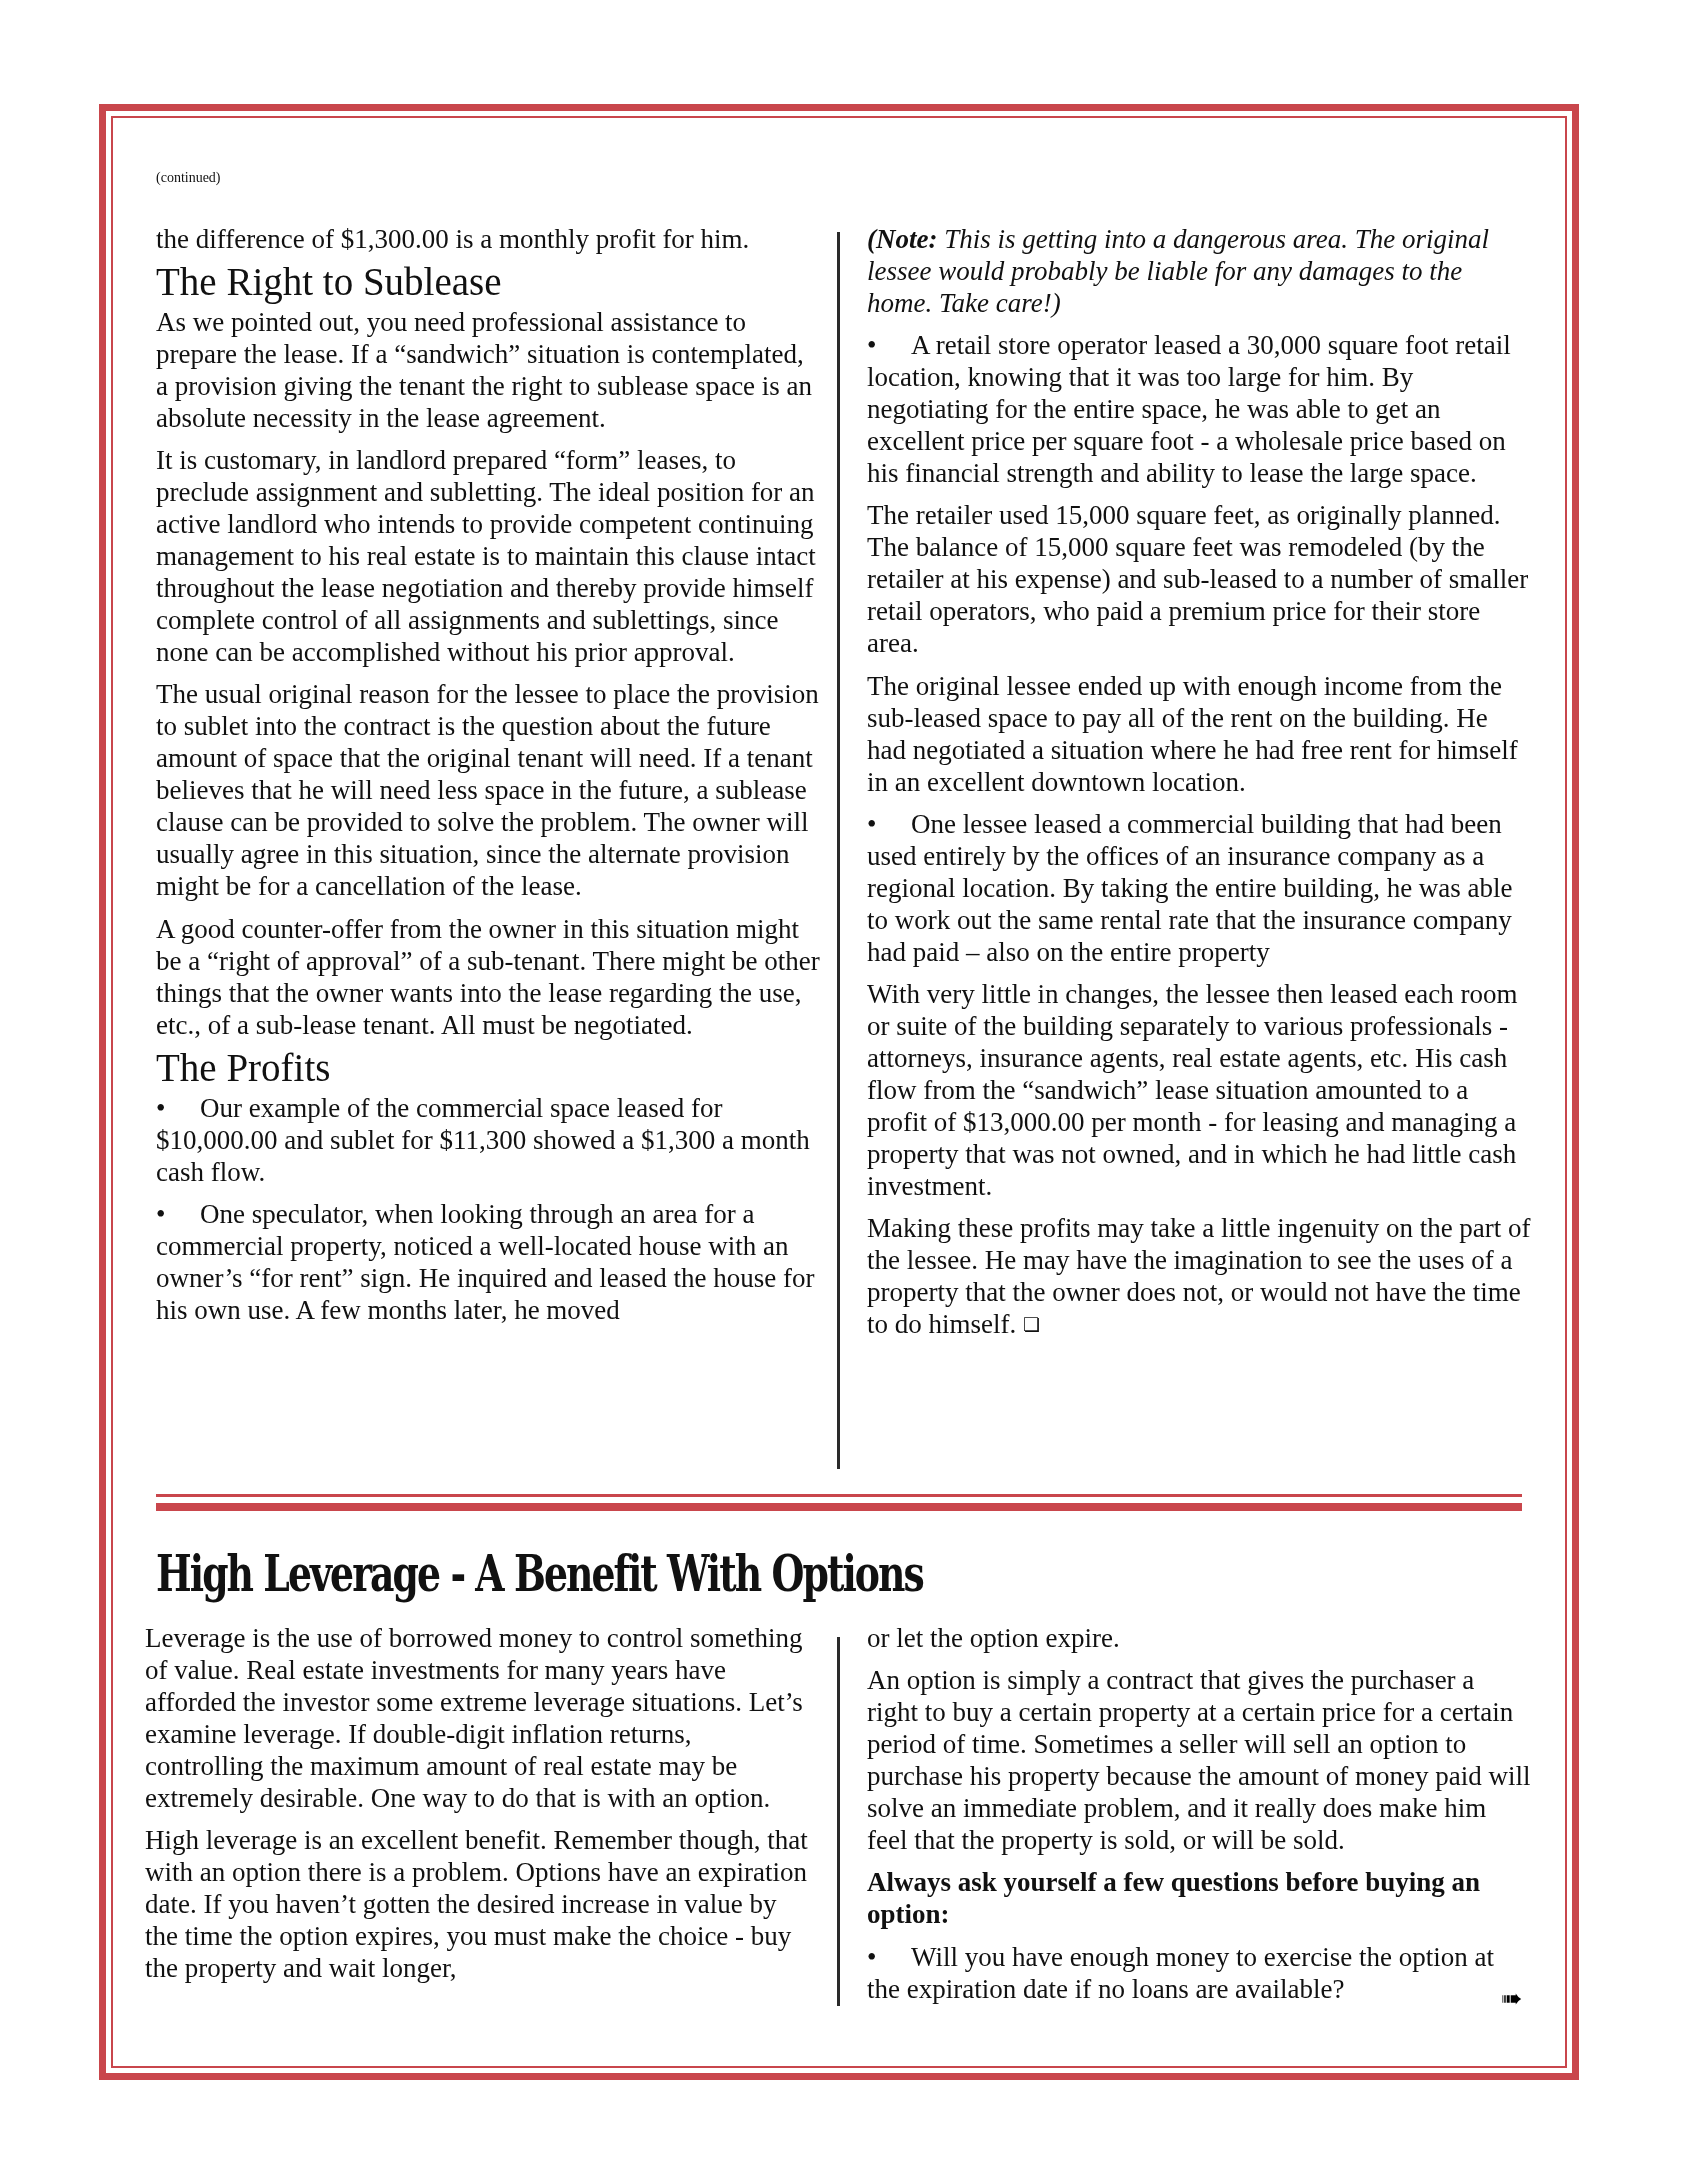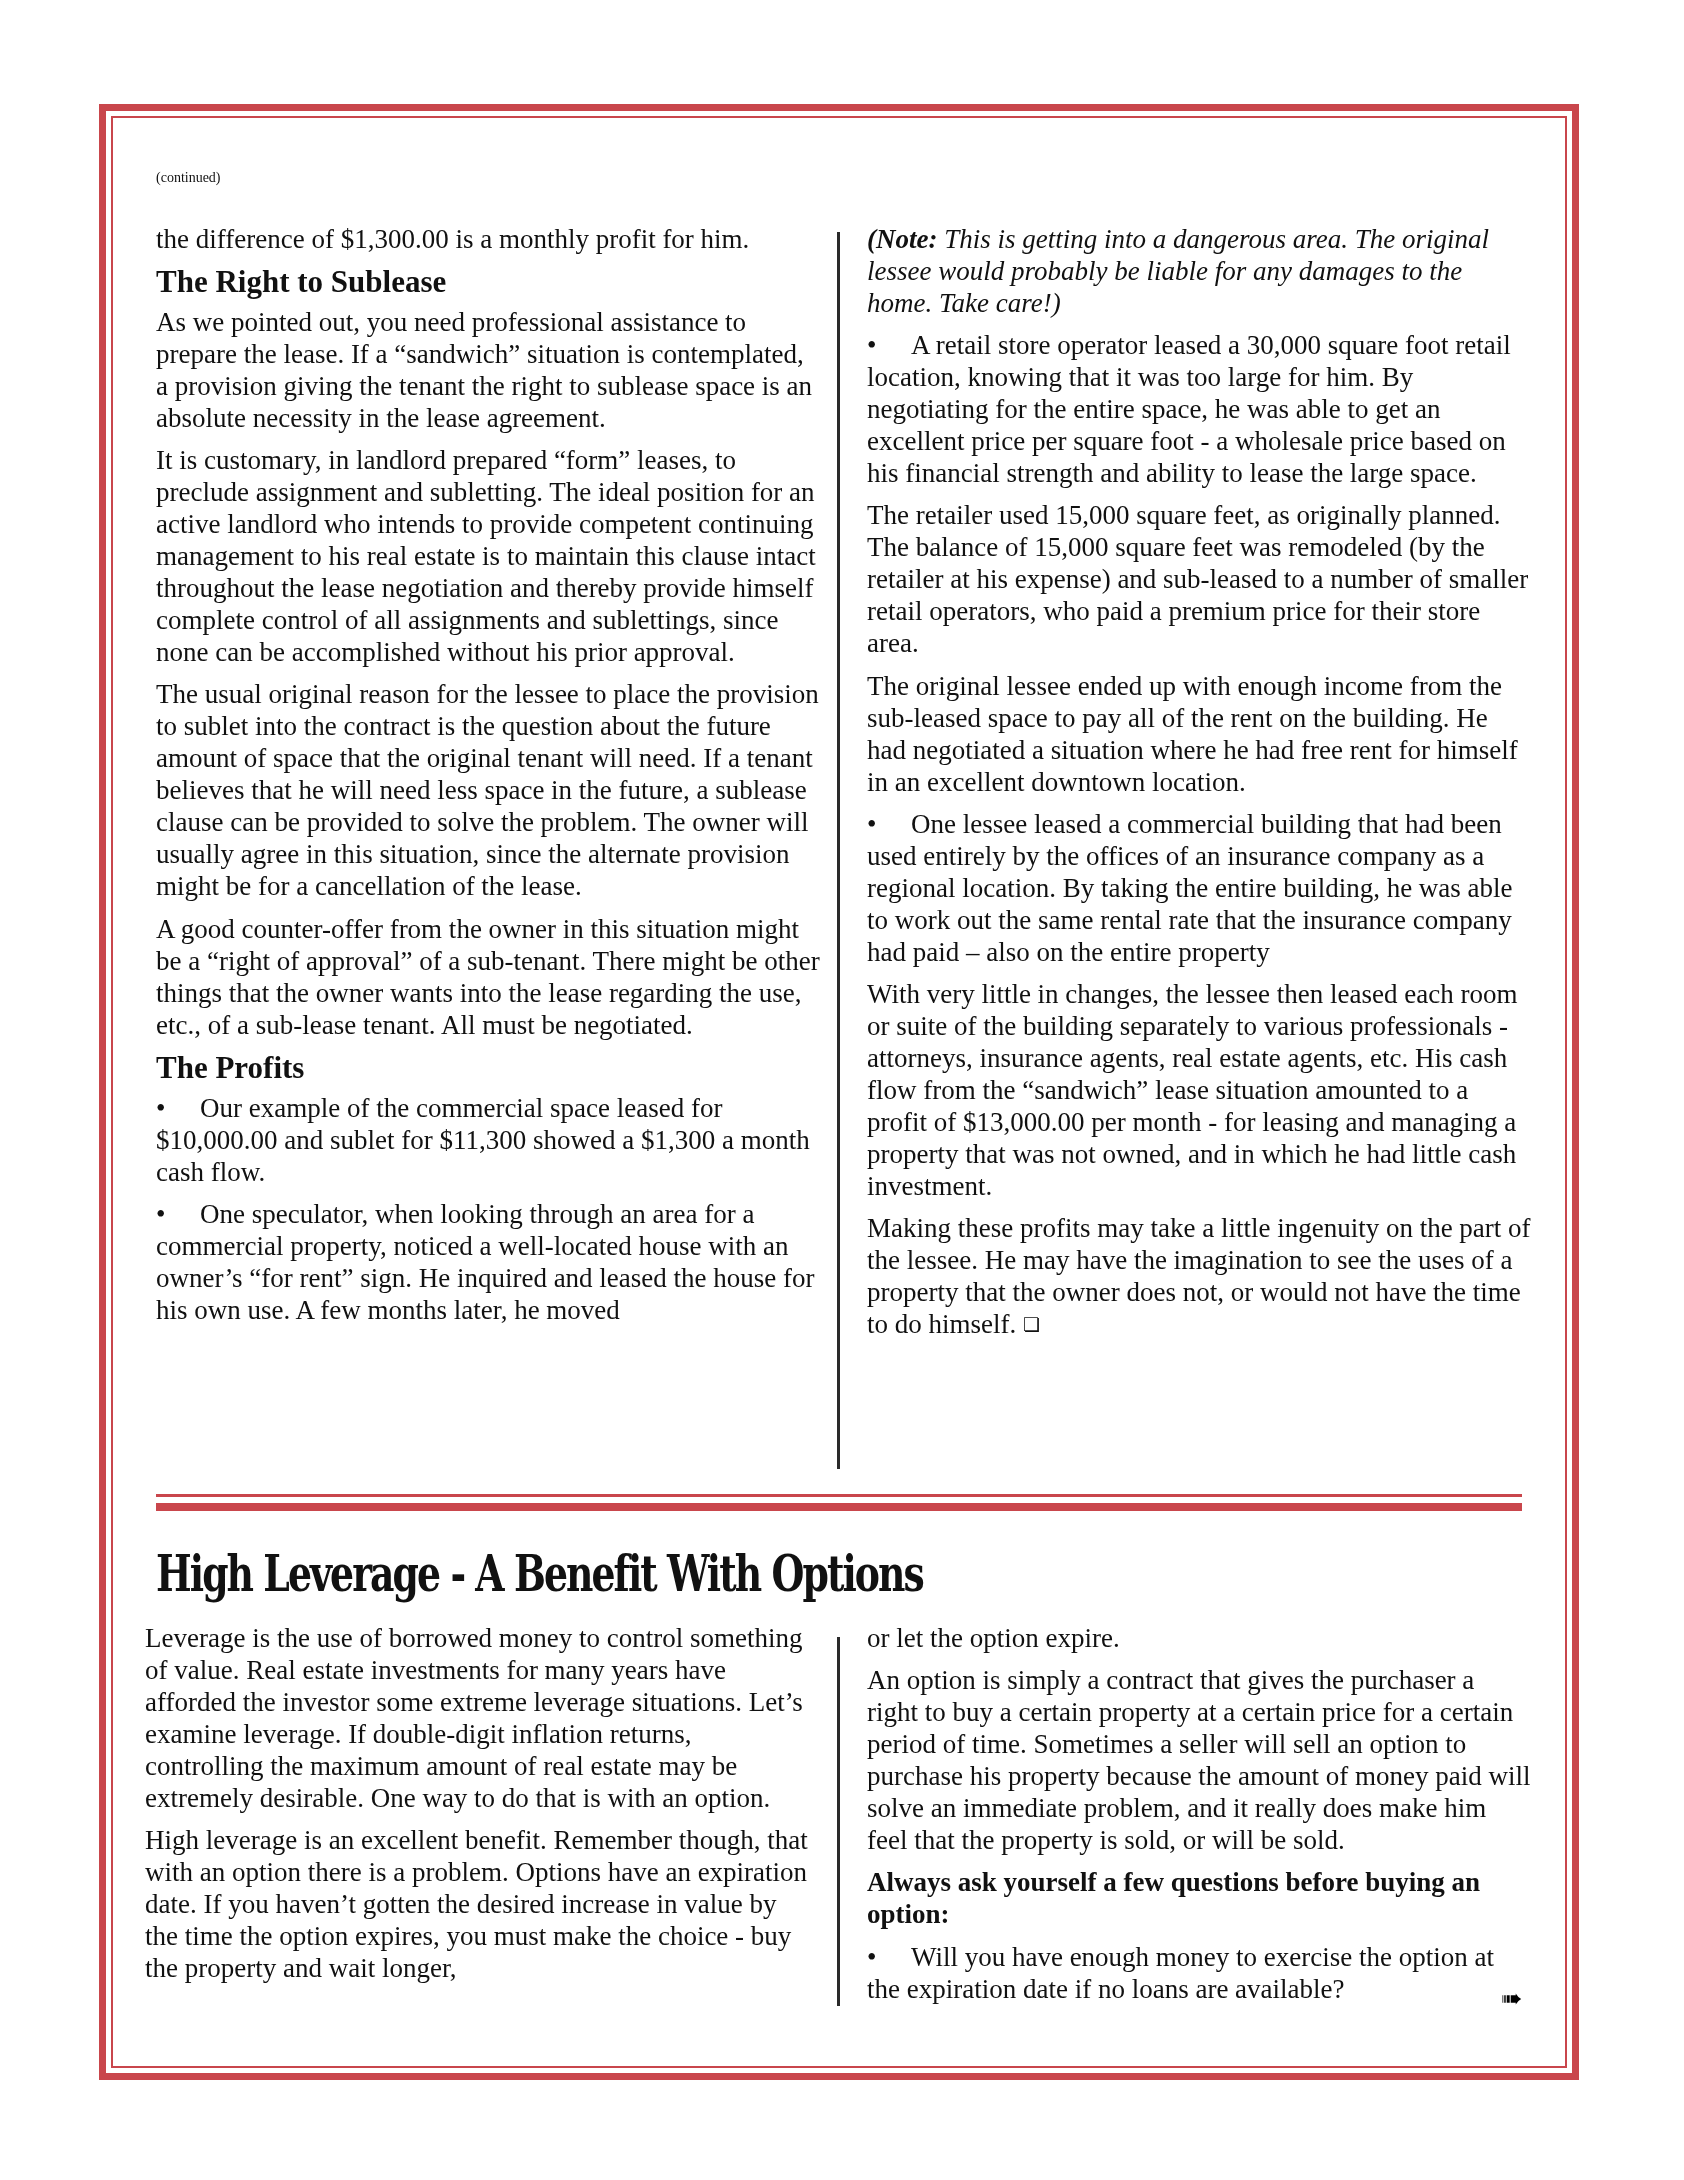--- a/index.html
+++ b/index.html
@@ -5,21 +5,21 @@
   html, body { margin: 0; padding: 0; background: #ffffff; }
   body { width: 1685px; height: 2181px; position: relative; overflow: hidden;
          font-family: "Liberation Serif", "DejaVu Serif", serif; color: #111; }
   .frame-outer { position: absolute; left: 99px; top: 104px; width: 1480px; height: 1976px;
                  box-sizing: border-box; border: 7.7px solid #c9464c; }
   .frame-inner { position: absolute; left: 111px; top: 116px; width: 1456px; height: 1952px;
                  box-sizing: border-box; border: 2.6px solid #c9464c; }
   .continued { position: absolute; left: 156px; top: 157px; font-size: 14px; line-height: 24px; margin-top: 9px; }
   .col { position: absolute; font-size: 27px; line-height: 32px; }
   .col p { margin: 0 0 10.2px 0; }
-  .col h3 { margin: 3.4px 0 6.8px 0; font-size: 31px; line-height: 34px; font-weight: bold; letter-spacing: 0; }
+  .col h3 { margin: 3.4px 0 6.8px 0; font-size: 39px; line-height: 34px; font-weight: normal; letter-spacing: 0; }
   .col .bullet { display: inline-block; width: 44px; }
   .col .note { font-style: italic; }
   .col .note b { font-style: italic; }
   .col .bold { font-weight: bold; }
   .end-mark { font-size: 19px; vertical-align: 1.7px; }
   .top-left  { left: 156px; top: 223px; width: 664px; }
   .top-right { left: 867px; top: 223px; width: 664px; }
   .divider { position: absolute; left: 837px; width: 2.6px; background: #2a2a2a; }
   .div-top { top: 232px; height: 1237px; }
   .div-bot { top: 1637px; height: 369px; }

